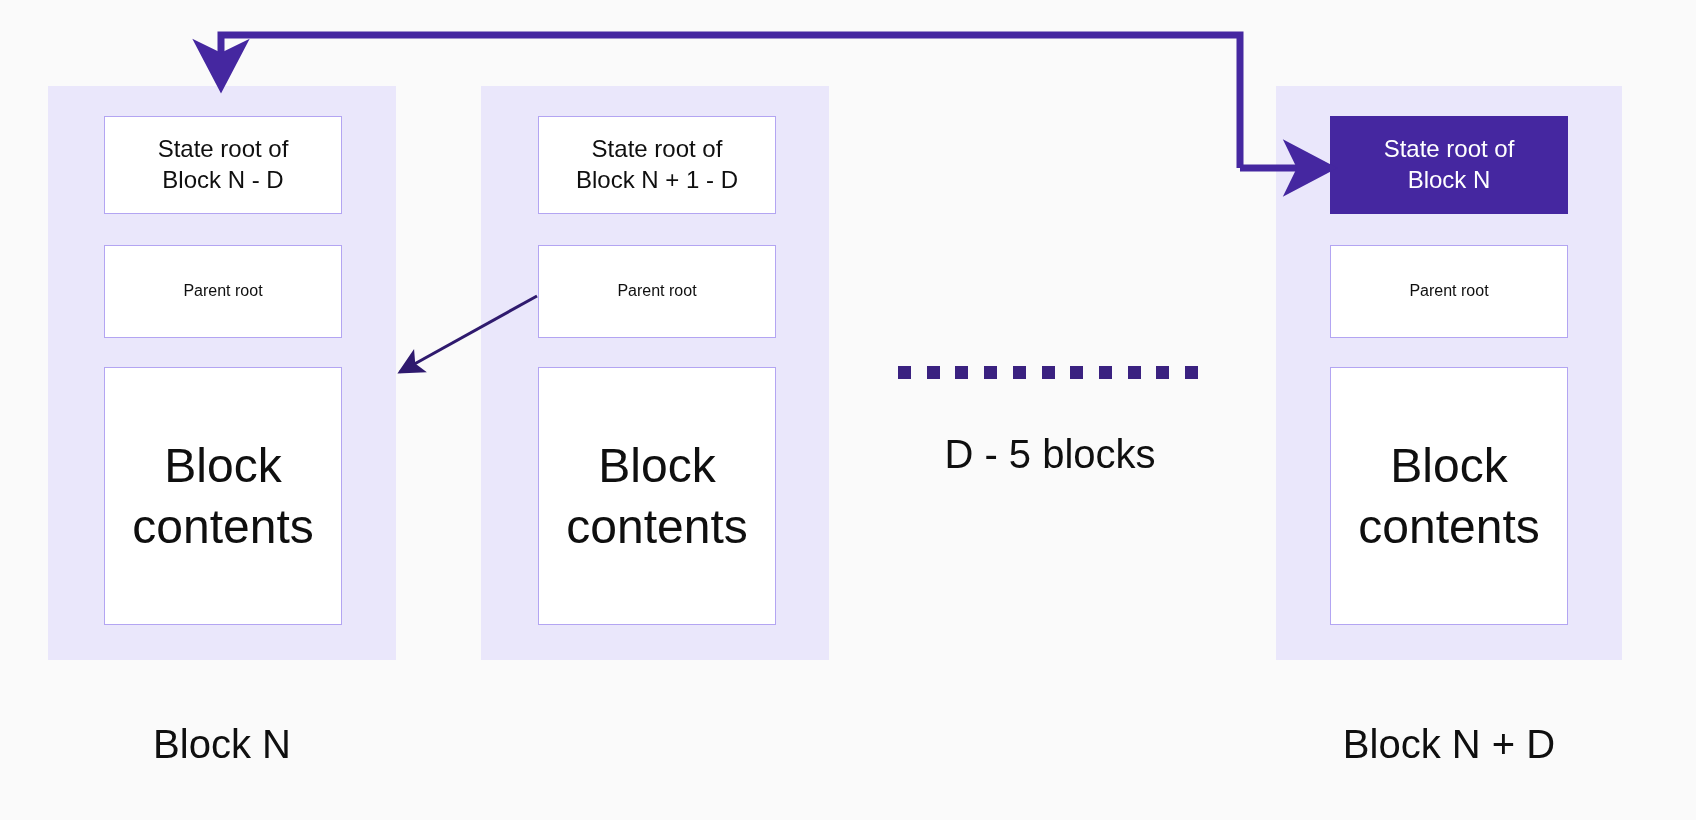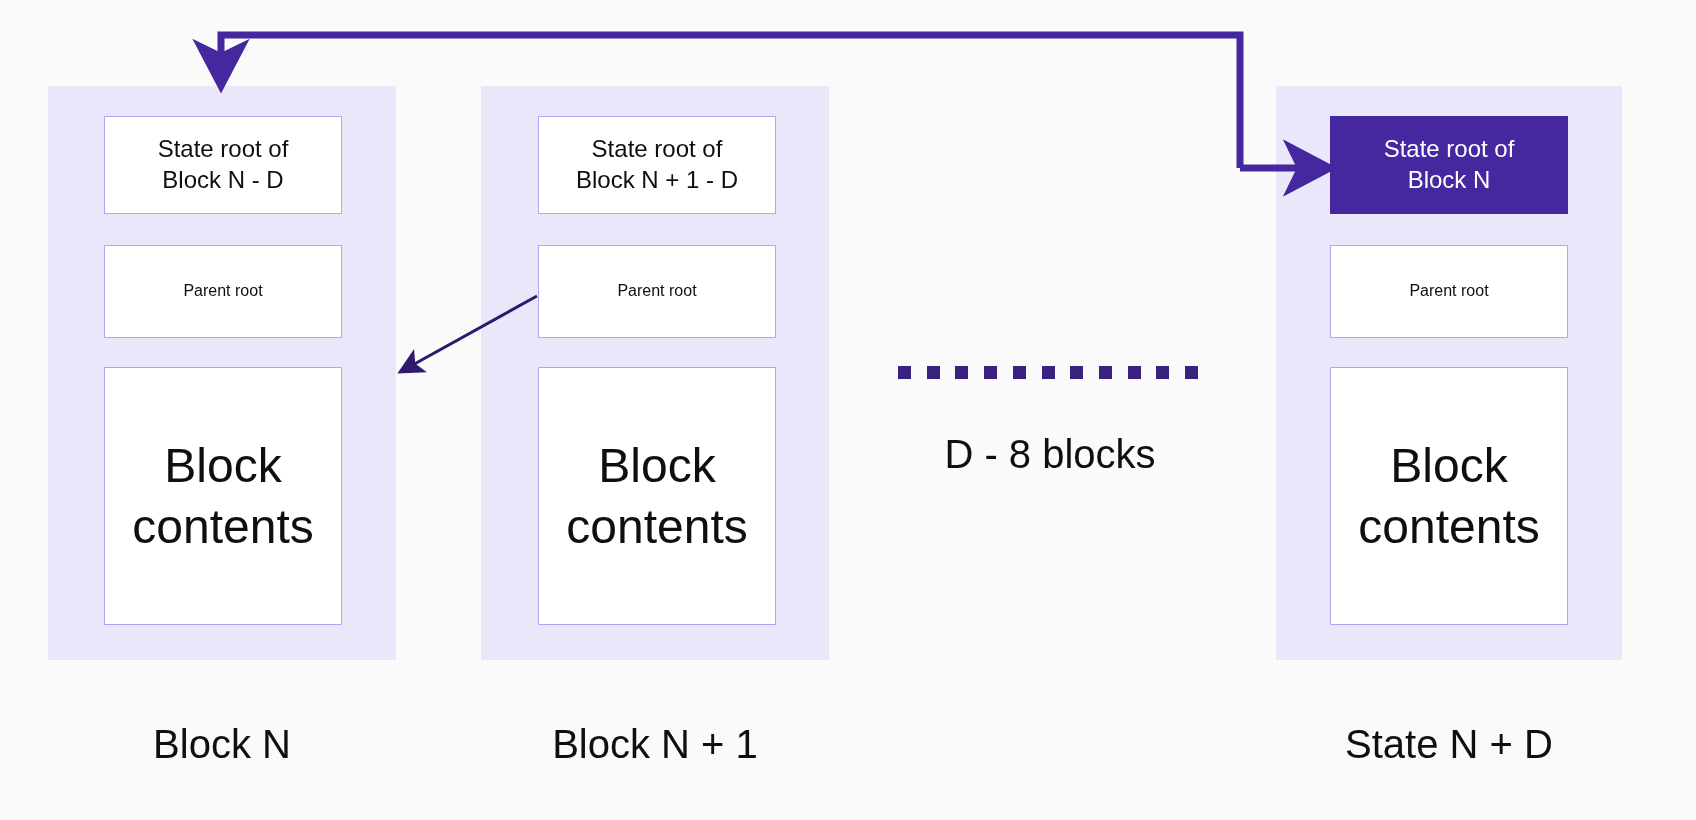--- a/index.html
+++ b/index.html
@@ -157,25 +157,24 @@
       <span class="dot" style="left: 86px; background: rgb(58, 33, 128);"></span>
       <span class="dot" style="left: 115px; background: rgb(58, 33, 128);"></span>
       <span class="dot" style="left: 144px; background: rgb(58, 33, 128);"></span>
       <span class="dot" style="left: 172px; background: rgb(58, 33, 128);"></span>
       <span class="dot" style="left: 201px; background: rgb(58, 33, 128);"></span>
       <span class="dot" style="left: 230px; background: rgb(58, 33, 128);"></span>
       <span class="dot" style="left: 258px; background: rgb(58, 33, 128);"></span>
       <span class="dot" style="left: 287px; background: rgb(58, 33, 128);"></span>
     </div>
 
-  <div id="gap-label">D - 8 blocks</div>
+  <div id="gap-label">D - 5 blocks</div>
 
   <div class="column-label" id="label-n">Block N</div>
-  <div class="column-label" id="label-n1">Block N + 1</div>
-  <div class="column-label" id="label-nd">State N + D</div>
+  <div class="column-label" id="label-nd">Block N + D</div>
 
   <svg id="arrow-layer" viewBox="0 0 1696 820" width="1696" height="820">
     <defs>
       <marker id="thick-head" markerWidth="9" markerHeight="9" refX="6.2" refY="4.5" orient="auto" markerUnits="strokeWidth">
         <path d="M0.6,0.4 L8.4,4.5 L0.6,8.6 L2.6,4.5 Z" fill="#4527a0"></path>
       </marker>
       <marker id="thin-head" markerWidth="10" markerHeight="10" refX="8.4" refY="5" orient="auto" markerUnits="strokeWidth">
         <path d="M0.6,0.6 L9.4,5 L0.6,9.4 L2.6,5 Z" fill="#2f1a6e"></path>
       </marker>
     </defs>

